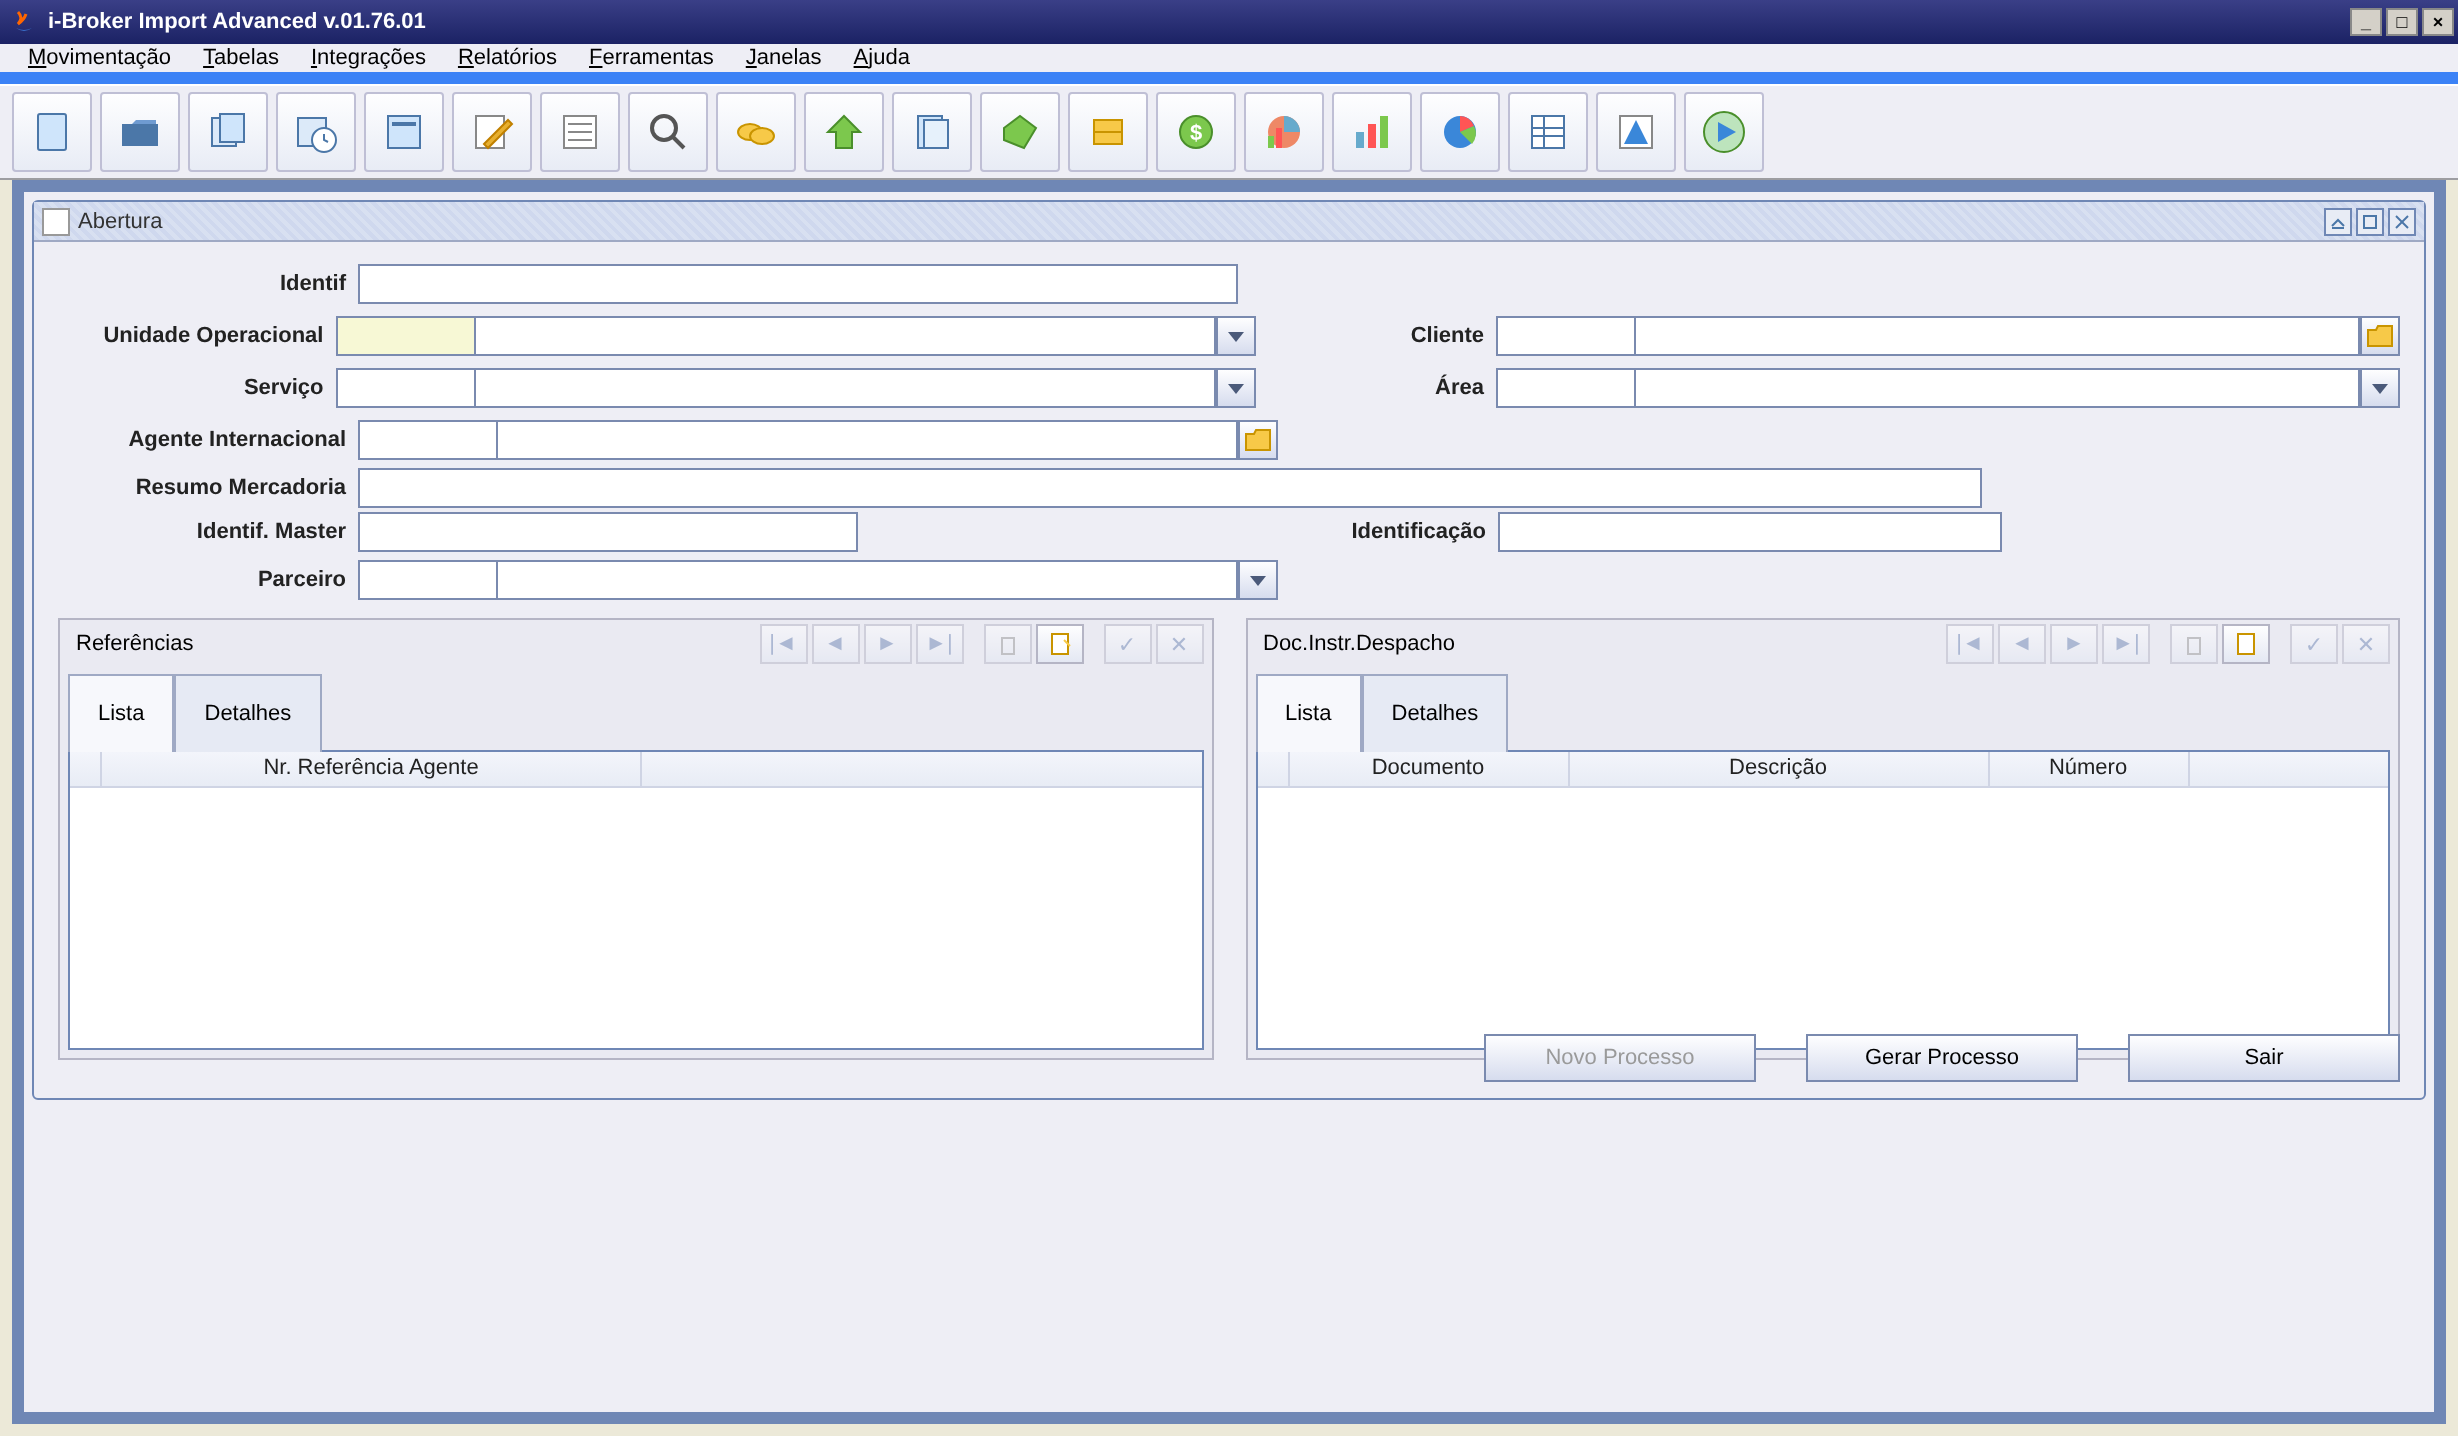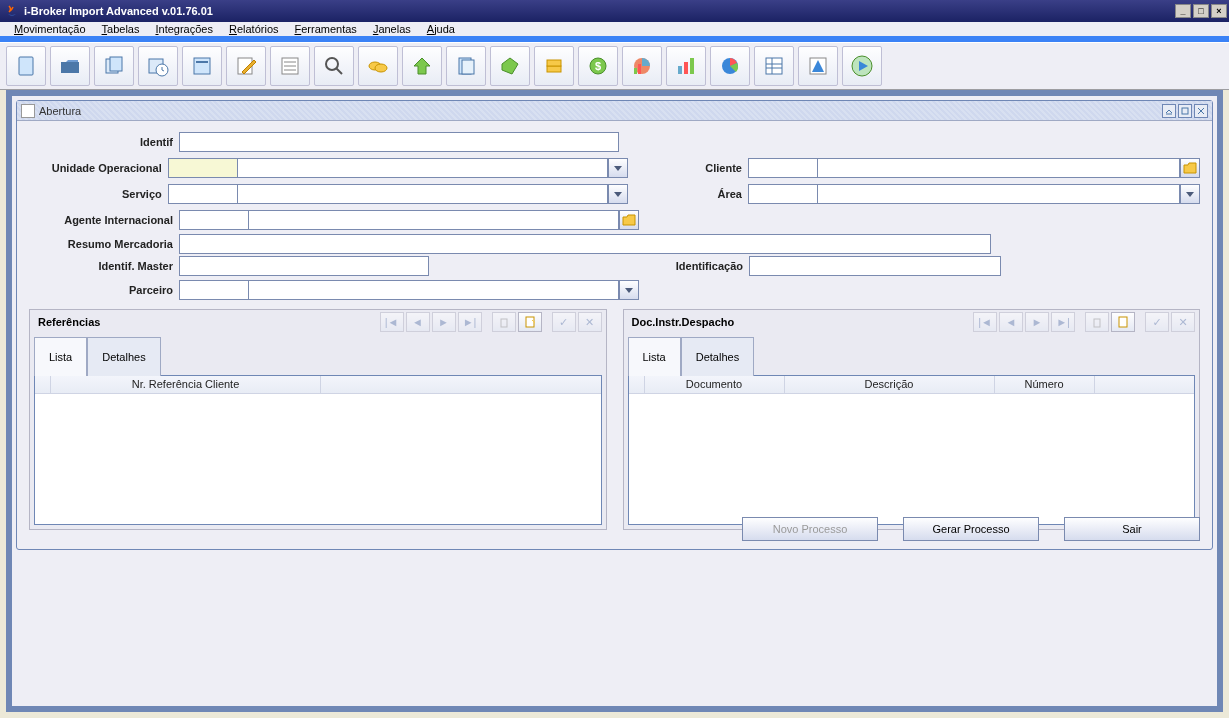--- a/index.html
+++ b/index.html
@@ -30,21 +30,21 @@
 .form-label { width: 150px; text-align: right; padding-right: 6px; color: #222; font-weight: bold;}
 .form-input-short { width: 70px; height: 20px; border: 1px solid #7a8aaf; background: #fff; }
 .form-input-short.hl { background: #f7f8d5; }
 .form-input-wide { height: 20px; border: 1px solid #7a8aaf; background: #fff; }
 .dd-btn { width: 20px; height: 20px; border: 1px solid #7a8aaf; background: linear-gradient(to bottom,#fefeff,#d6dcee); display:flex; align-items:center; justify-content:center; margin-left: 0;}
 .dd-btn svg { width:8px; height:8px;}
 .folder-btn { width: 20px; height: 20px; border: 1px solid #7a8aaf; background: linear-gradient(to bottom,#fefeff,#d6dcee); display:flex; align-items:center; justify-content:center;}
 
 .sub-panel { border: 1px solid #b5b5c5; margin-top: 6px; background: #eaeaf2;}
 .sub-header { display:flex; align-items:center; height: 24px; padding: 0 4px; }
-.sub-title { flex:1; font-weight:bold; padding-left: 4px;}
+.sub-title { flex:1; font-weight:normal; padding-left: 4px;}
 .navbtn { width: 24px; height: 20px; border: 1px solid #b5b5c5; background: linear-gradient(to bottom,#fefeff,#e4e8f3); margin-left: 2px; display:flex; align-items:center; justify-content:center; color:#6f87b5;}
 .navbtn.dis { opacity: 0.5; }
 .navbtn-group { display:flex; gap:0; margin-left: 8px;}
 
 .tabs { display:flex; gap: 0; margin-top: 2px; padding-left: 4px;}
 .tab { padding: 13px 14px; border: 1px solid #9fa9c4; border-bottom: none; background: #e6eaf4; position: relative; top: 1px;}
 .tab.active { background: #f7f8fc; }
 .tab-content { border: 1px solid #6f87b5; background: #fff; height: 150px; margin: 0 4px 4px 4px;}
 .table-header { display:flex; border-bottom: 1px solid #cfd4e4; background: linear-gradient(to bottom,#f3f5fb,#e8ecf5); height: 18px;}
 .th { border-right: 1px solid #cfd4e4; text-align: center; padding-top: 2px; color: #222;}
@@ -361,21 +361,21 @@
               <div class="navbtn dis">✕</div>
             </div>
           </div>
           <div class="tabs">
             <div class="tab active">Lista</div>
             <div class="tab">Detalhes</div>
           </div>
           <div class="tab-content">
             <div class="table-header">
               <div class="th" style="width:16px"></div>
-              <div class="th" style="width:270px">Nr. Referência Cliente</div>
+              <div class="th" style="width:270px">Nr. Referência Agente</div>
             </div>
           </div>
         </div>
 
         <div class="sub-panel">
           <div class="sub-header">
             <span class="sub-title">Doc.Instr.Despacho</span>
             <div class="navbtn-group">
               <div class="navbtn dis">|◄</div>
               <div class="navbtn dis">◄</div>

